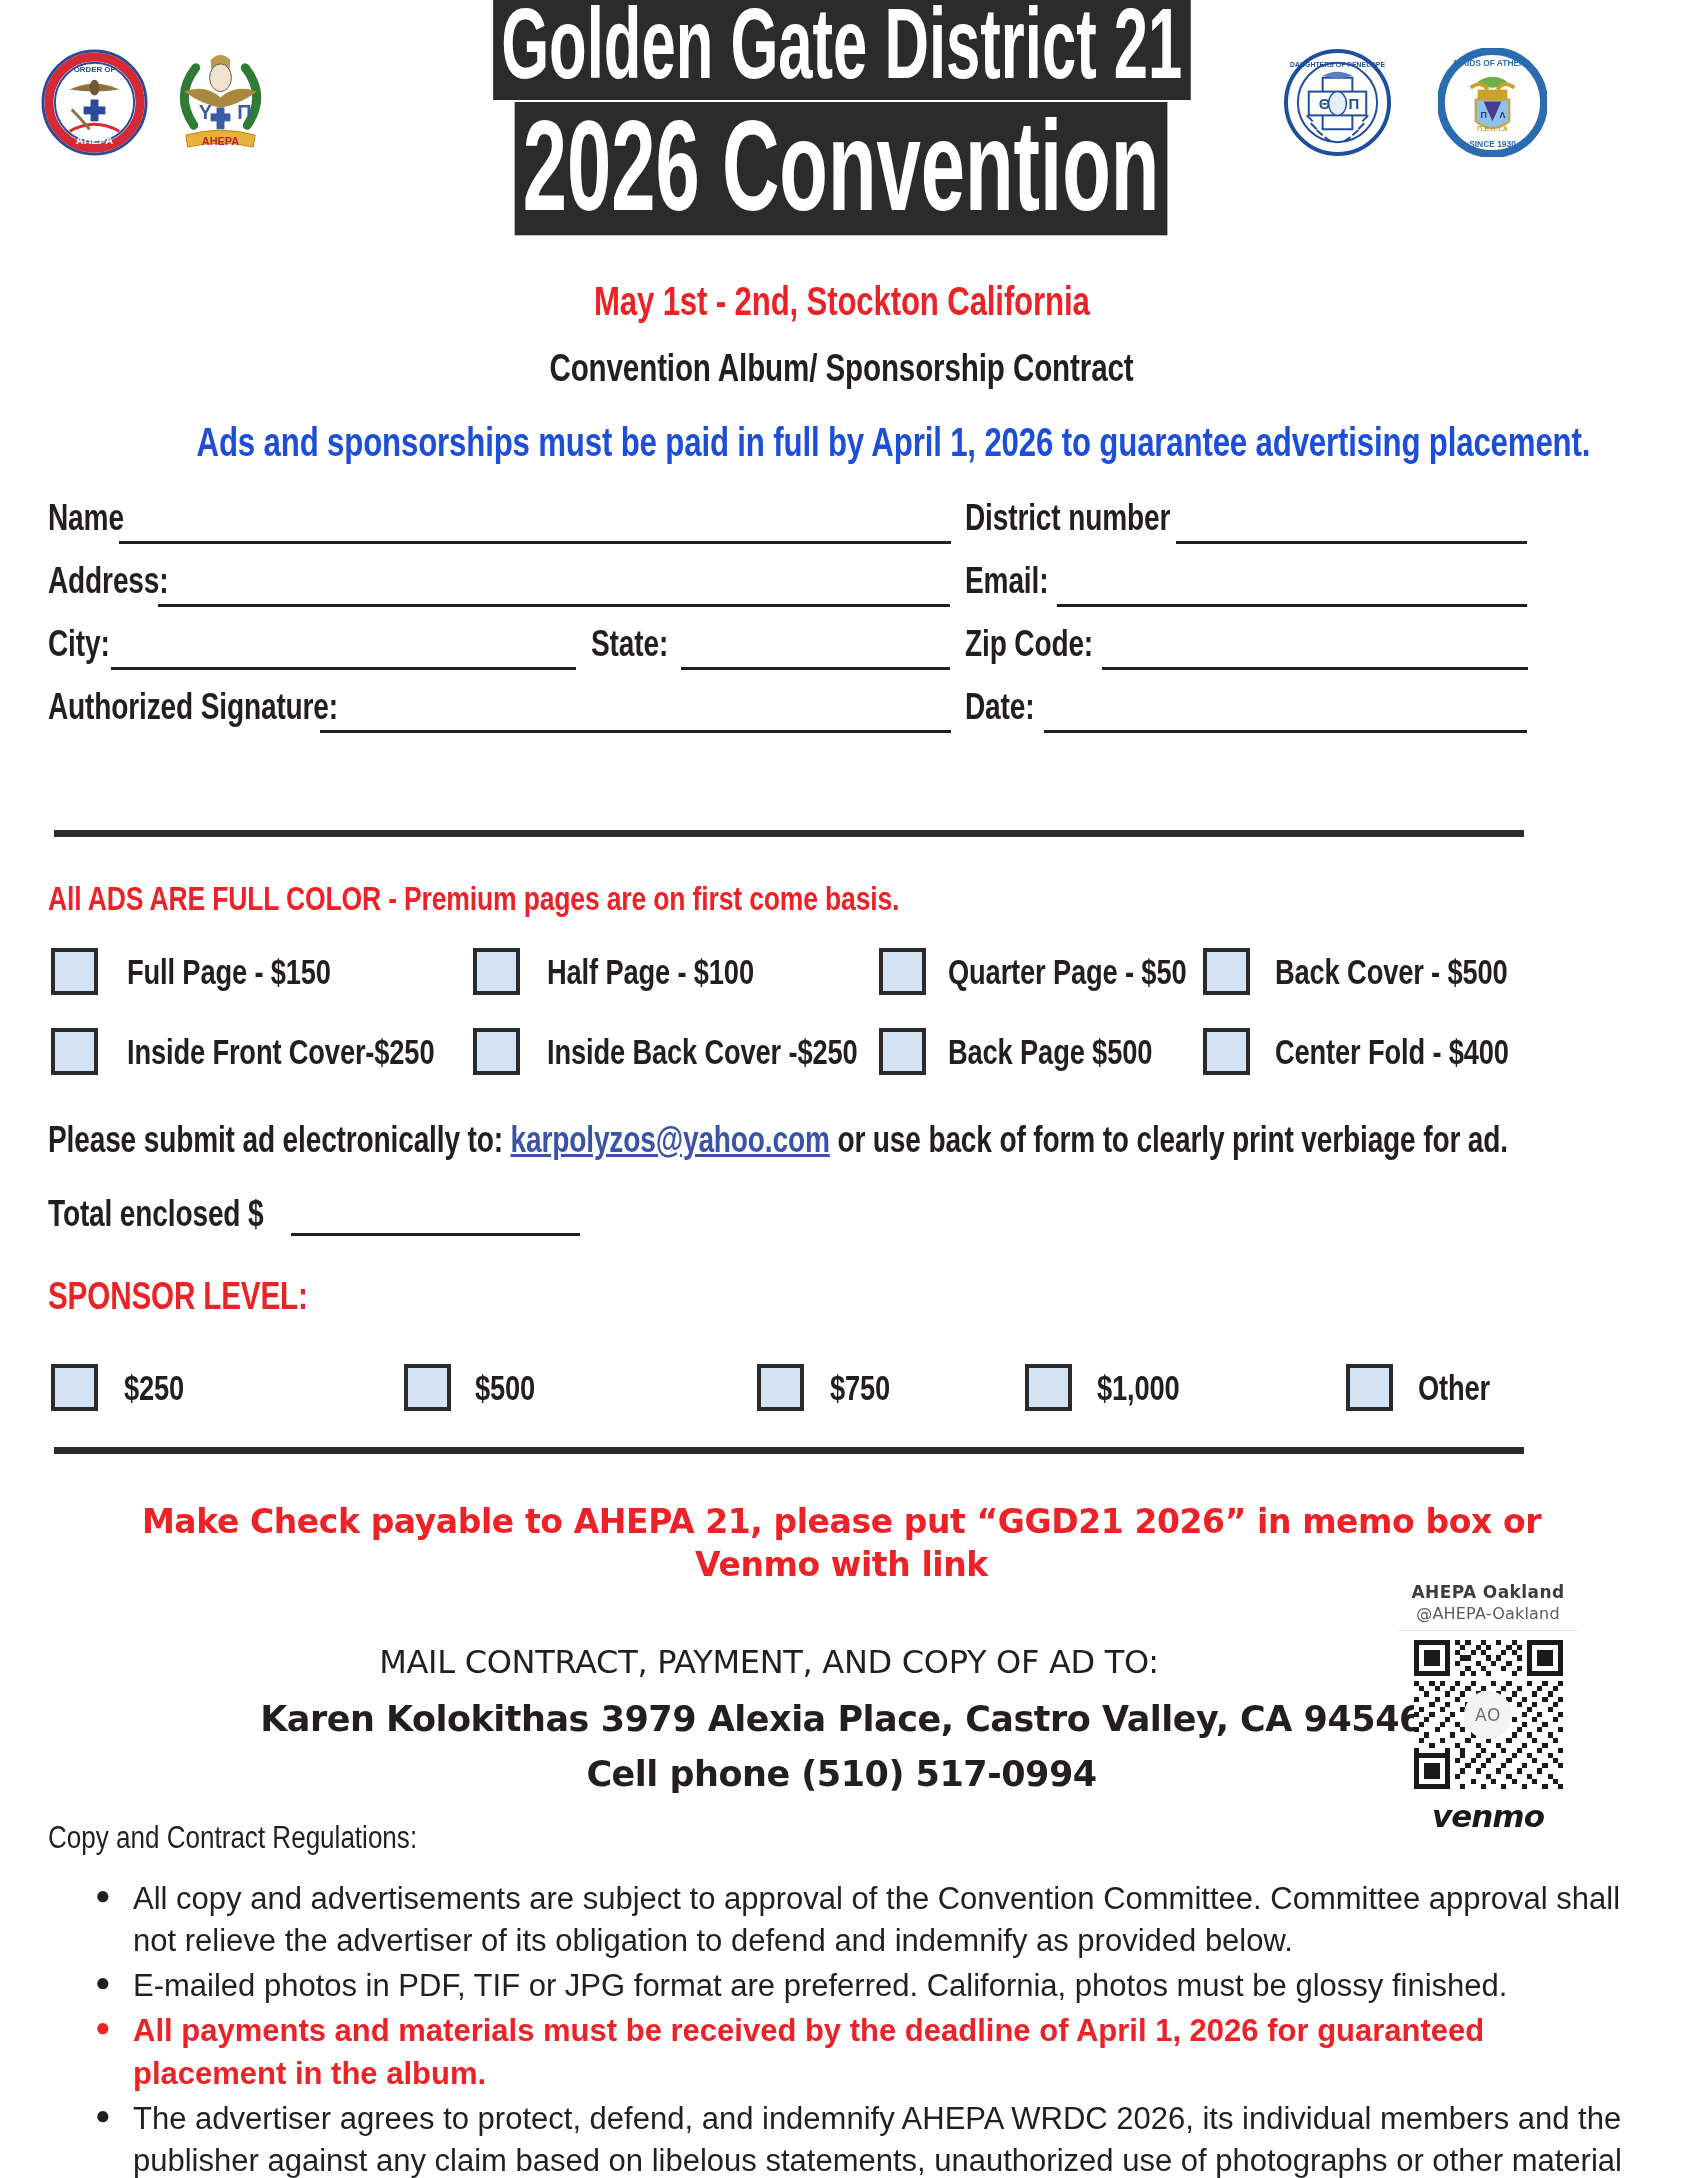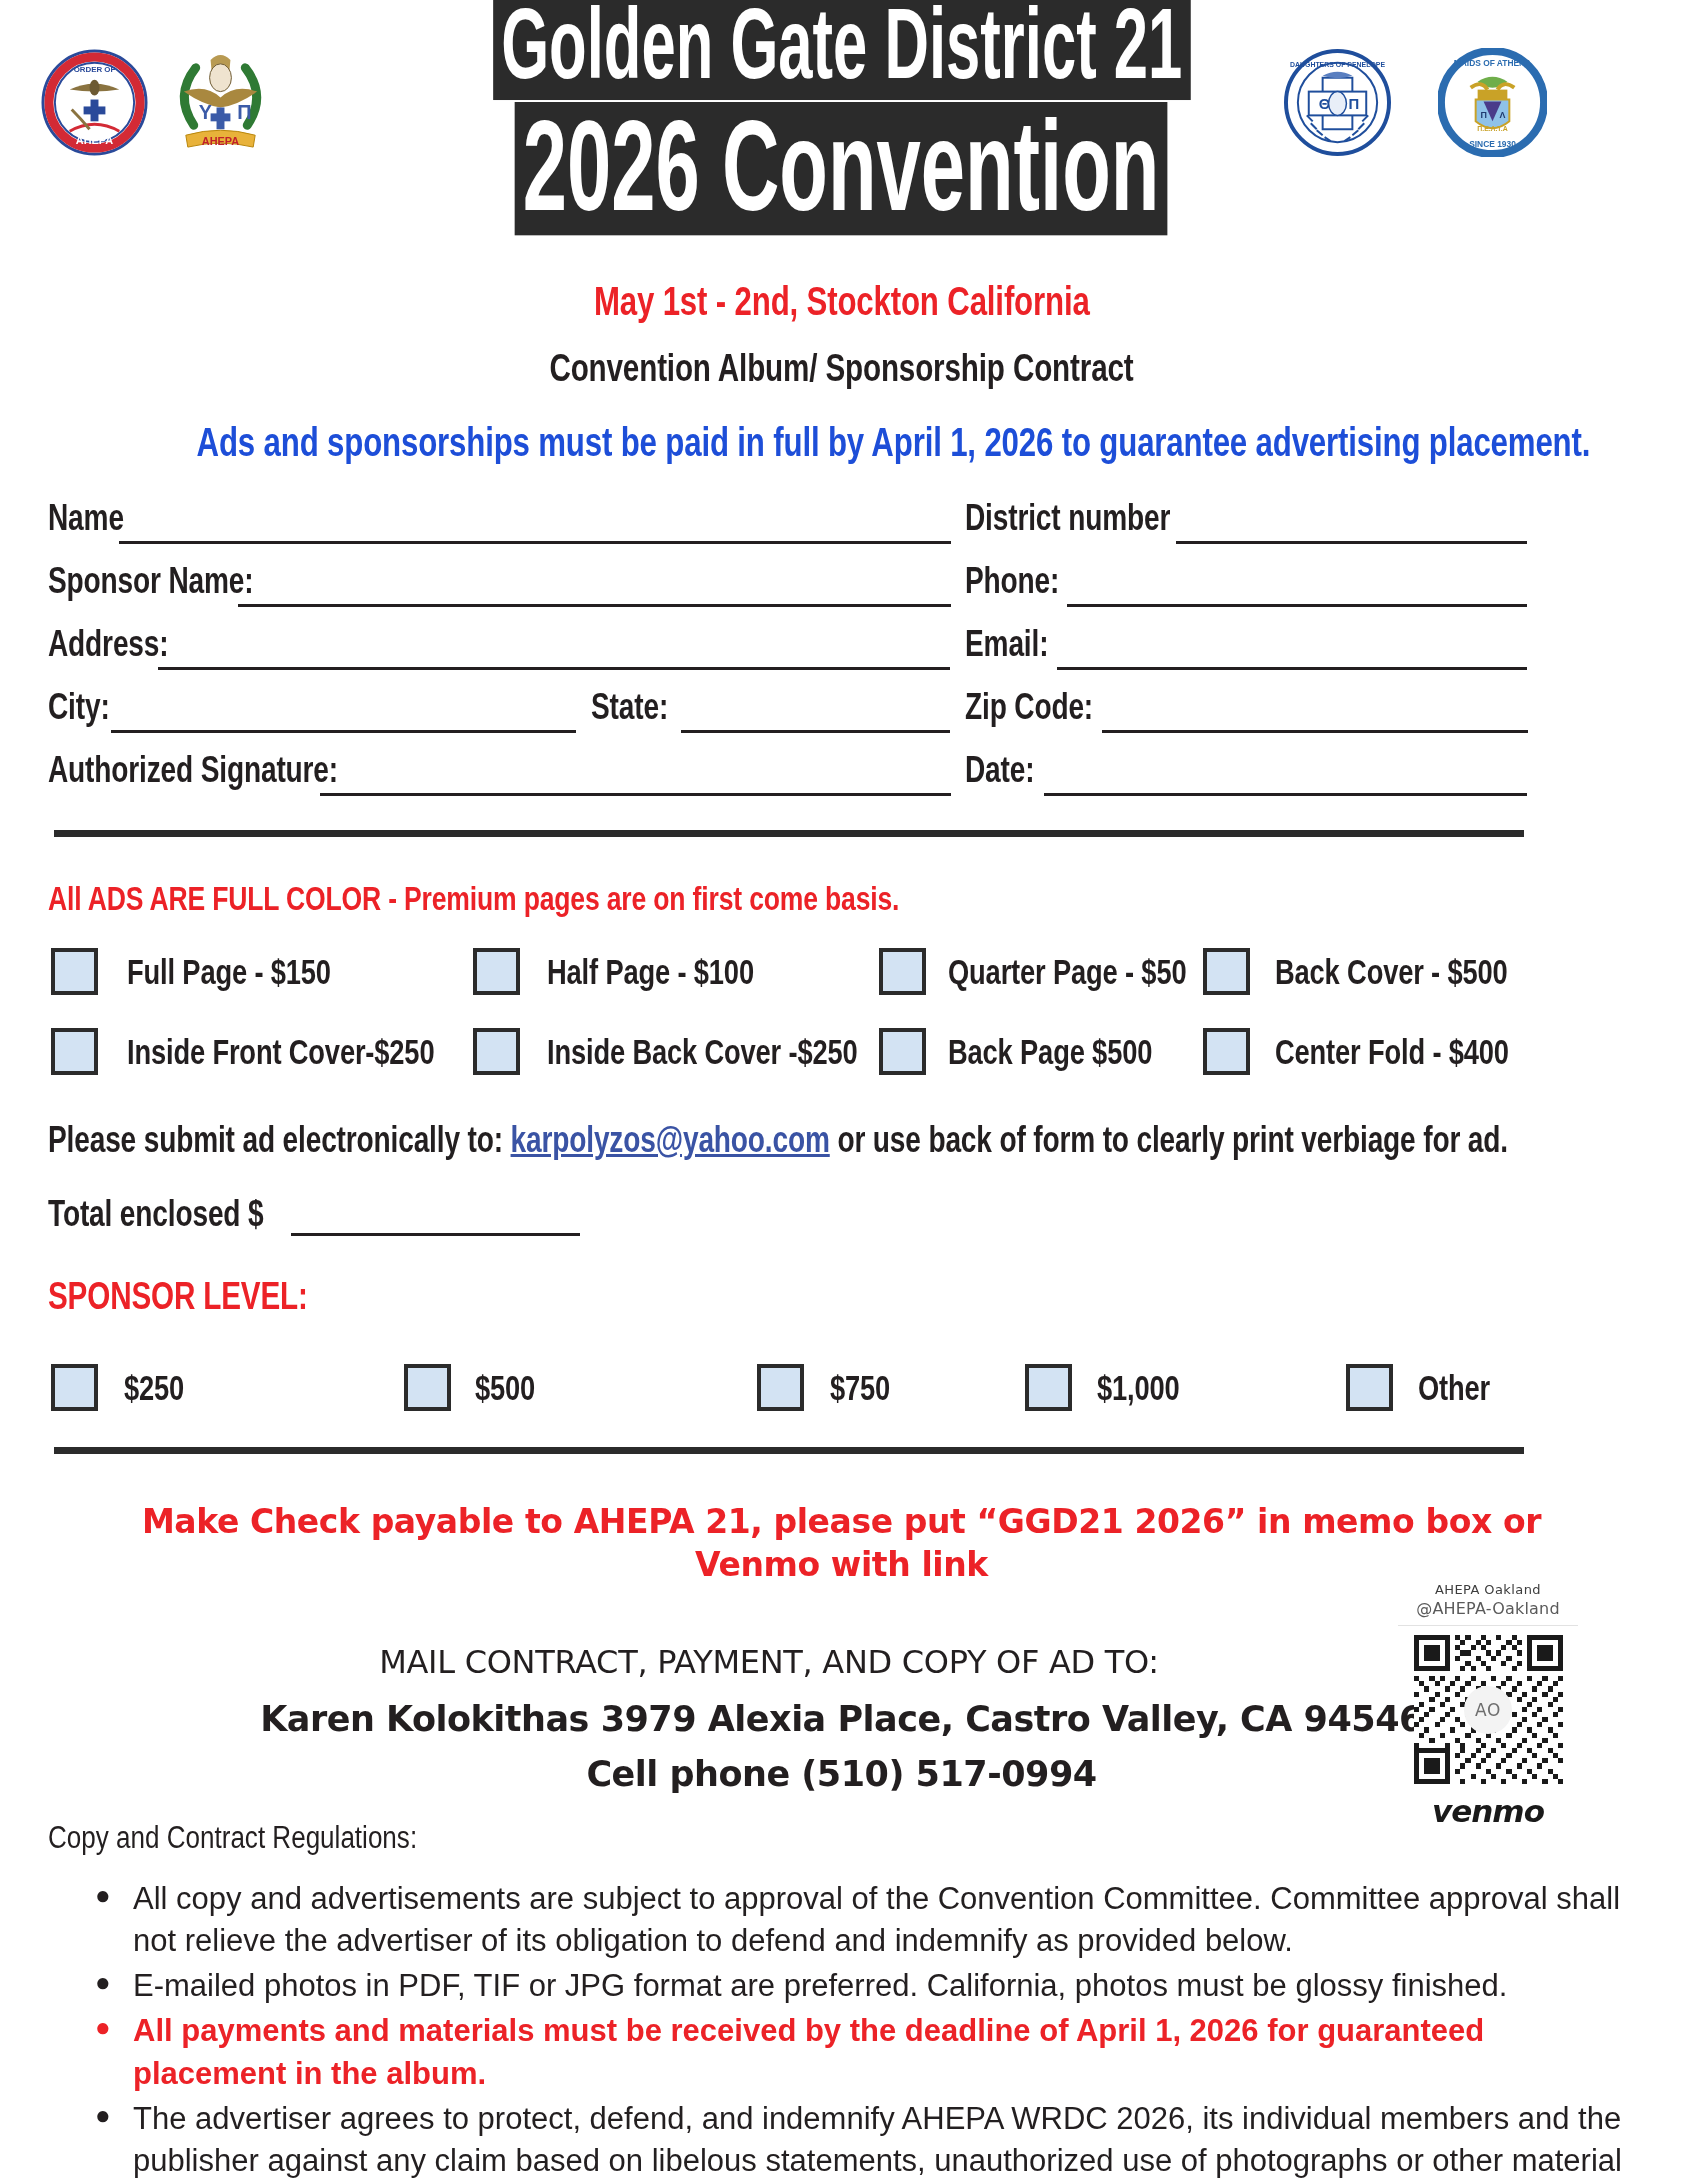--- a/index.html
+++ b/index.html
@@ -206,21 +206,21 @@
 
   
   .venmo {
     position: absolute;
     right: 91px;
     top: 1582px;
     width: 208px;
     text-align: center;
     font-family: "DejaVu Sans", sans-serif;
   }
-  .venmo-name { font-size: 13px; color: #3d3d3d; letter-spacing: 0.4px; }
+  .venmo-name { font-size: 17px; color: #3d3d3d; letter-spacing: 0.4px; font-weight: bold; }
   .venmo-handle { font-size: 16px; color: #5a5a5a; margin-top: 2px; letter-spacing: 0.2px; }
   .venmo-rule { height: 1px; background: #e2e2e2; margin: 7px 14px 9px 14px; }
   .qr-holder { position: relative; width: 149px; height: 149px; margin: 0 auto; }
   .qr-holder svg { display: block; }
   .qr-badge {
     position: absolute;
     left: 50%; top: 50%;
     transform: translate(-50%,-50%);
     width: 48px; height: 48px;
     border-radius: 50%;
@@ -384,26 +384,20 @@
 
 <div class="form">
 
   <div class="frow">
     <span class="fl cond" style="left:48px;">Name</span>
     <span class="rule" style="left:119px; width:832px;"></span>
     <span class="fl cond" style="left:965px;">District number</span>
     <span class="rule" style="left:1176px; width:351px;"></span>
   </div>
 
-  <div class="frow">
-    <span class="fl cond" style="left:48px;">Sponsor Name:</span>
-    <span class="rule" style="left:238px; width:713px;"></span>
-    <span class="fl cond" style="left:965px;">Phone:</span>
-    <span class="rule" style="left:1067px; width:460px;"></span>
-  </div>
 
   <div class="frow">
     <span class="fl cond" style="left:48px;">Address:</span>
     <span class="rule" style="left:158px; width:792px;"></span>
     <span class="fl cond" style="left:965px;">Email:</span>
     <span class="rule" style="left:1057px; width:470px;"></span>
   </div>
 
   <div class="frow">
     <span class="fl cond" style="left:48px;">City:</span>

